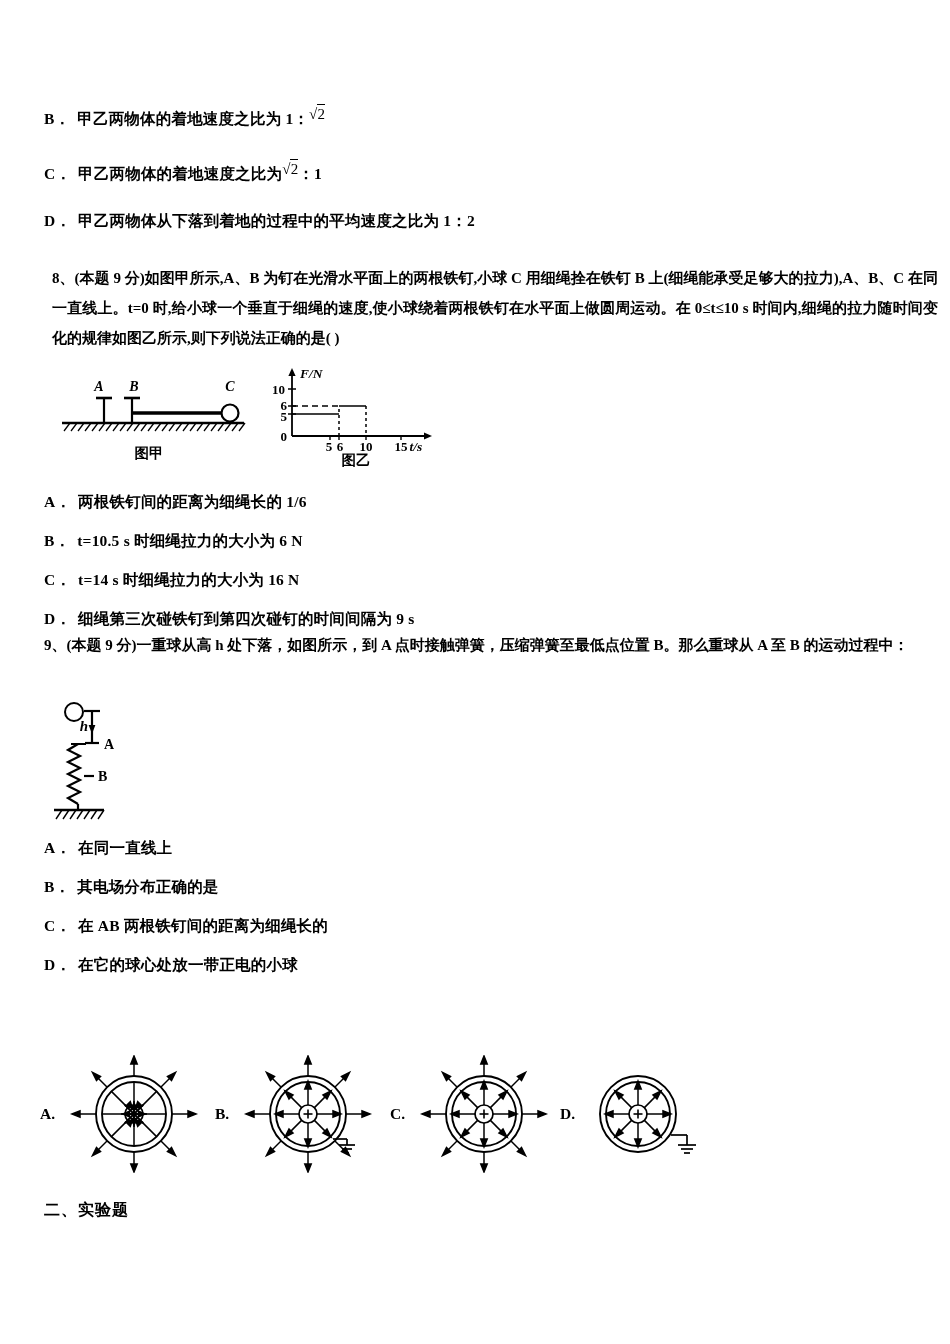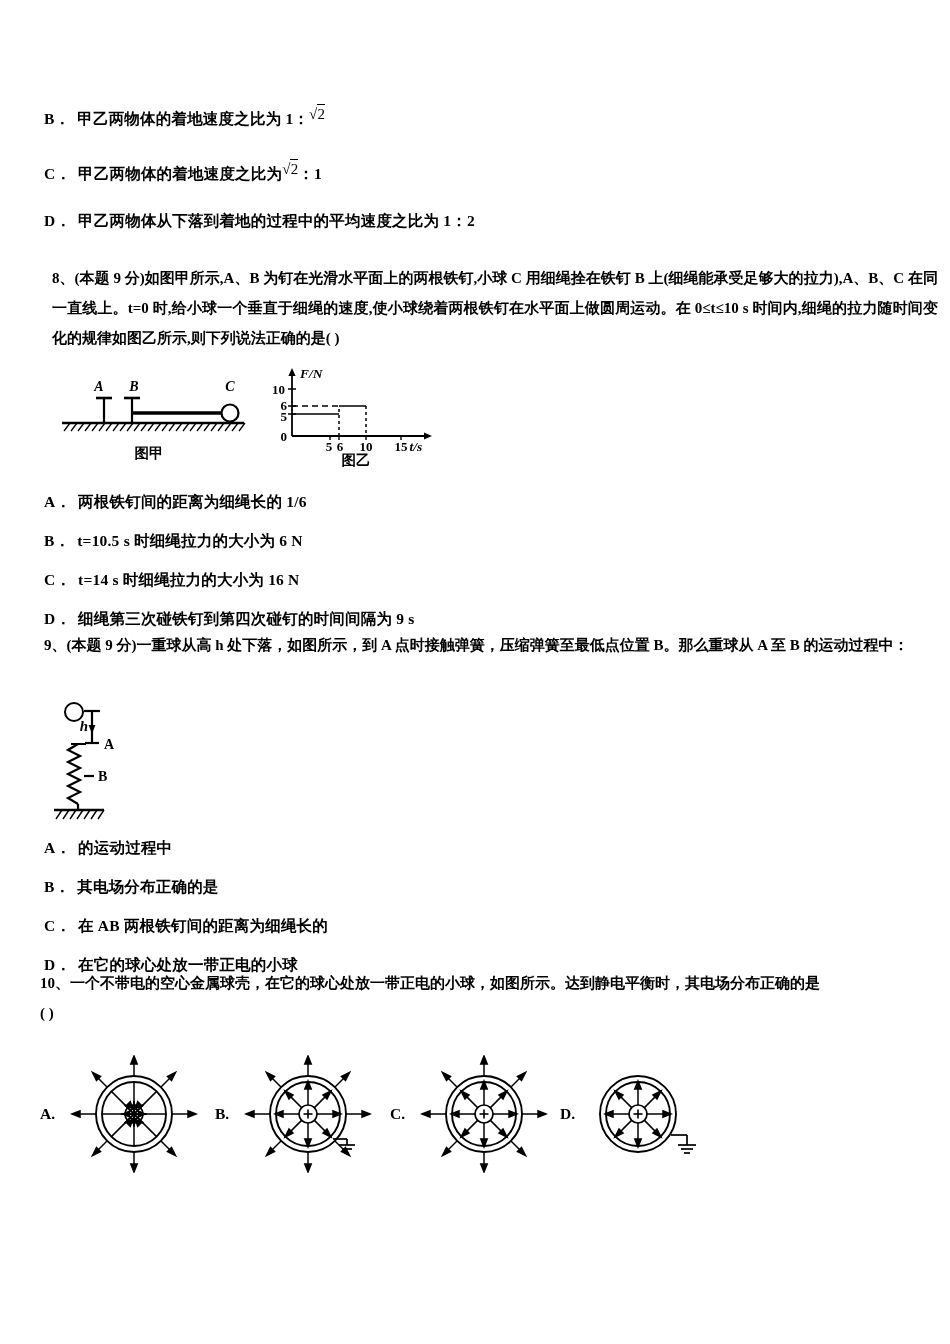--- a/index.html
+++ b/index.html
@@ -283,40 +283,36 @@
       </g>
       <text x="36" y="31" font-family="Liberation Serif, serif" font-size="15" font-style="italic" font-weight="bold" text-anchor="middle">h</text>
       <text x="56" y="49" font-family="Liberation Serif, serif" font-size="14" font-weight="bold">A</text>
       <text x="50" y="81" font-family="Liberation Serif, serif" font-size="14" font-weight="bold">B</text>
     </svg>
   </div>
 
   <div class="blk-q9opts q9opts">
     <div class="opt-line">
       <span class="opt-label">A．</span>
-      <span class="opt-text">的运动过程中</span>
+      <span class="opt-text">在同一直线上</span>
     </div>
     <div class="opt-line">
       <span class="opt-label">B．</span>
       <span class="opt-text">其电场分布正确的是</span>
     </div>
     <div class="opt-line">
       <span class="opt-label">C．</span>
       <span class="opt-text">在 AB 两根铁钉间的距离为细绳长的</span>
     </div>
     <div class="opt-line">
       <span class="opt-label">D．</span>
       <span class="opt-text">在它的球心处放一带正电的小球</span>
     </div>
   </div>
 
-  <div class="blk-q10">
-    <div class="qtext"><span class="num">10、</span><span>一个不带电的空心金属球壳，在它的球心处放一带正电的小球，如图所示。达到静电平衡时，其电场分布正确的是</span></div>
-    <div class="qtext">(       )</div>
-  </div>
 
   <div class="blk-fig10">
     <div class="shell-row">
 
       <div class="shell-item" style="width:175px;">
         <span class="shell-letter">A.</span>
         <svg width="146" height="118" viewBox="0 0 146 118">
           <g stroke="#000" fill="none" stroke-width="1.9">
             <circle cx="73" cy="59" r="38"></circle>
             <circle cx="73" cy="59" r="32"></circle>
@@ -515,14 +511,17 @@
               <line x1="100" y1="94" x2="112" y2="94"></line>
               <line x1="103" y1="98" x2="109" y2="98"></line>
             </g>
           </g>
         </svg>
       </div>
 
     </div>
   </div>
 
+  <div class="blk-sec2">
+    <div class="section-title">二、实验题</div>
+  </div>
 
 </div>
 
 </body></html>

